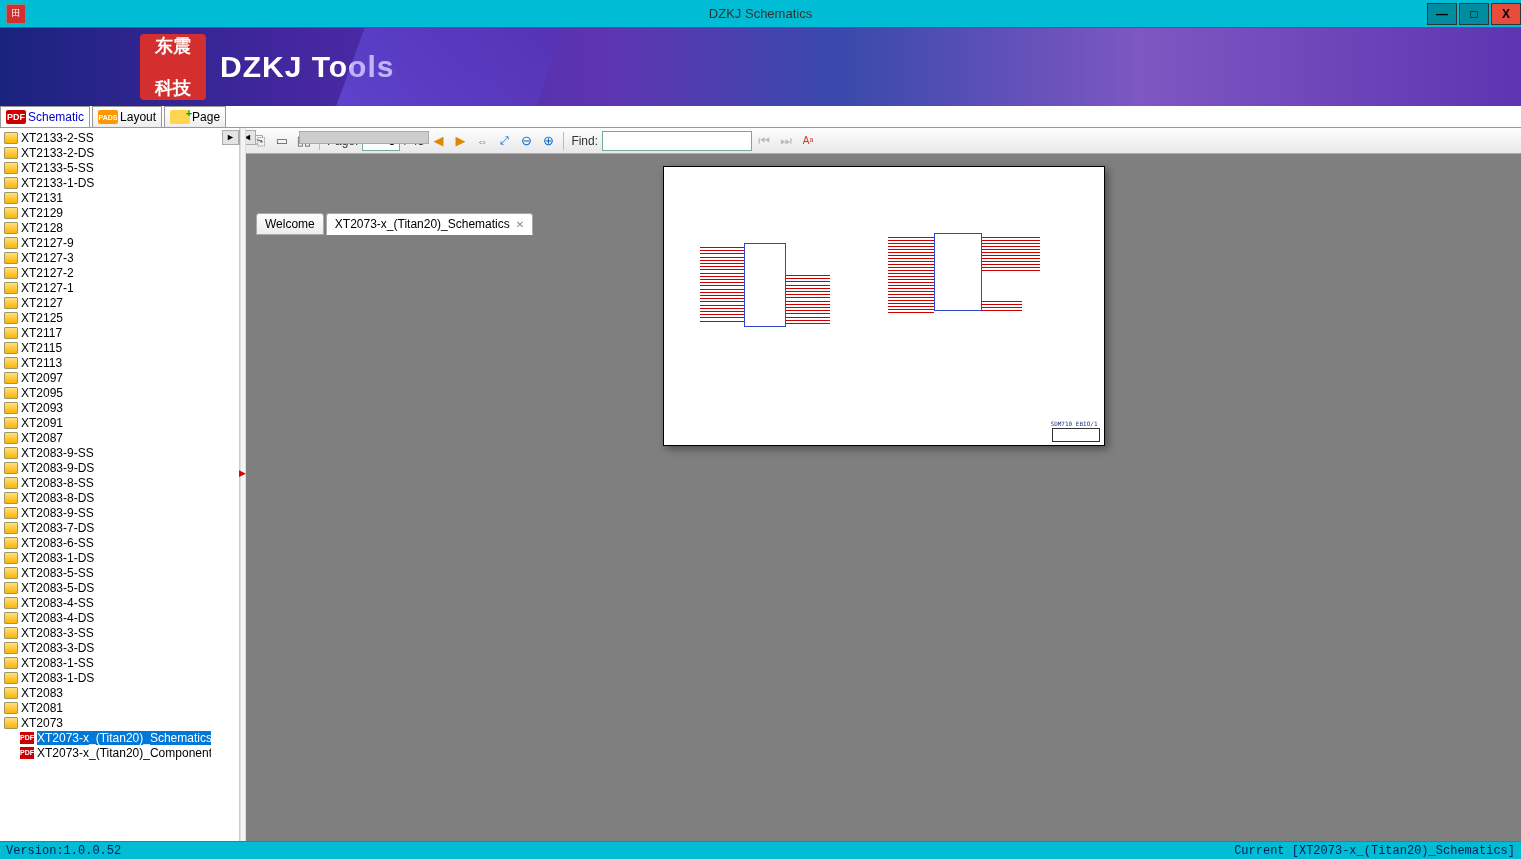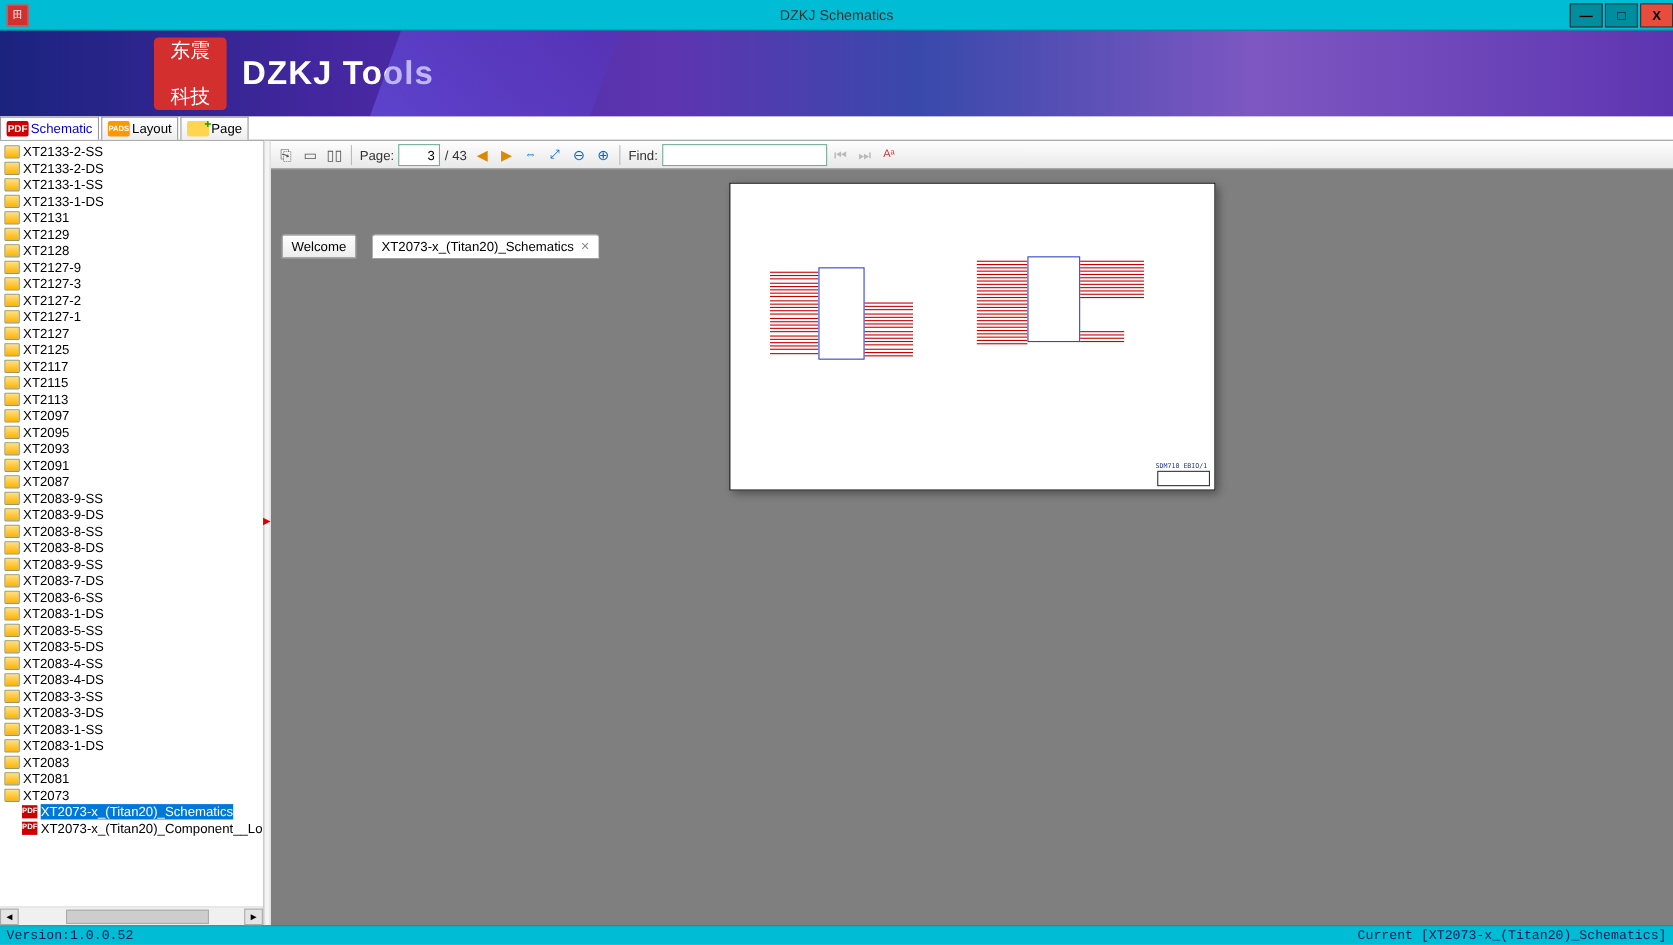--- a/index.html
+++ b/index.html
@@ -9,37 +9,37 @@
 .titlebar { height: 28px; background: #00bcd4; display: flex; align-items: center; position: relative; border-bottom: 1px solid #007c8a; }
 .titlebar .app-icon { width: 20px; height: 20px; background: #d32f2f; margin: 0 6px; border: 1px solid #888; display: flex; align-items: center; justify-content: center; font-size: 9px; color: #fff; }
 .titlebar .title { position: absolute; left: 50%; transform: translateX(-50%); font-size: 13px; color: #333; }
 .titlebar .win-controls { margin-left: auto; display: flex; }
 .titlebar .win-btn { width: 30px; height: 22px; background: #008da0; border: 1px solid #333; margin-left: 2px; display: flex; align-items: center; justify-content: center; color: #000; font-weight: bold; font-size: 12px; cursor: pointer; }
 .titlebar .win-btn.close { background: #e74c3c; color: #000; }
 
 
 .banner { height: 78px; background: linear-gradient(90deg, #1a237e 0%, #4527a0 20%, #5e35b1 40%, #3949ab 55%, #7e57c2 75%, #5e35b1 100%); display: flex; align-items: center; color: #fff; position: relative; overflow: hidden; }
 .banner::before { content: ""; position: absolute; left: 350px; top: -40px; width: 200px; height: 160px; background: linear-gradient(45deg, rgba(120,100,255,0.5), rgba(70,40,180,0.3)); transform: skewX(-20deg); }
-.banner .logo { width: 66px; height: 66px; background: #d32f2f; margin-left: 140px; border-radius: 4px; display: flex; flex-direction: column; align-items: center; justify-content: center; color: #fff; font-size: 18px; font-weight: normal; line-height: 1; gap: 24px; }
+.banner .logo { width: 66px; height: 66px; background: #d32f2f; margin-left: 140px; border-radius: 4px; display: flex; flex-direction: column; align-items: center; justify-content: center; color: #fff; font-size: 18px; font-weight: bold; line-height: 1; gap: 24px; }
 .banner .brand { font-size: 30px; font-weight: 600; margin-left: 14px; letter-spacing: 1px; }
 .banner .tagline { position: absolute; right: 170px; font-size: 26px; font-weight: 500; }
 
 
 .sidebar-tabs { height: 22px; display: flex; align-items: stretch; background: #fff; border-bottom: 1px solid #999; }
 .stab { display: flex; align-items: center; padding: 0 5px; border: 1px solid #999; border-bottom: none; background: linear-gradient(#fff,#eee); margin-right: 2px; font-size: 12px; cursor: pointer; }
 .stab.active { background: #fff; color: #0000cc; }
 .stab .icn { width: 20px; height: 14px; margin-right: 2px; font-size: 9px; font-weight: bold; display: flex; align-items: center; justify-content: center; border-radius: 2px; }
 .icn.pdf { background: #c00; color: #fff; }
 .icn.pads { background: #ff9800; color: #fff; font-size: 7px; }
 .icn.share { background: #ffd54f; position: relative; }
 .icn.share::after { content: "+"; position: absolute; right: -2px; top: -3px; color: #0a0; font-size: 11px; font-weight: bold; }
 
 
 .doc-tabs { position: absolute; left: 256px; top: 107px; height: 22px; display: flex; align-items: stretch; }
-.dtab { display: flex; align-items: center; padding: 4px 8px; border: 1px solid #aaa; background: linear-gradient(#fdfdfd,#ededed); font-size: 12px; font-family: Tahoma, sans-serif; cursor: pointer; margin-right: 14px; border-radius: 3px 3px 0 0; }
+.dtab { display: flex; align-items: center; padding: 4px 8px; border: 1px solid #aaa; background: linear-gradient(#fdfdfd,#ededed); font-size: 12px; font-family: Tahoma, sans-serif; cursor: pointer; margin-right: 2px; border-radius: 3px 3px 0 0; }
 .dtab.active { background: #fff; border-bottom-color: #fff; }
 .dtab .x { margin-left: 6px; color: #888; font-size: 10px; }
 
 
 .main { flex: 1; display: flex; min-height: 0; }
 
 
 .tree-wrap { width: 240px; display: flex; border-right: 1px solid #ccc; }
 .tree { flex: 1; overflow-y: scroll; overflow-x: hidden; font-family: Tahoma, "MS Sans Serif", sans-serif; font-size: 12px; padding-top: 2px; }
 .tree::-webkit-scrollbar { width: 17px; }
@@ -130,33 +130,33 @@
       </div>
       <div class="dtab active">
         <span>XT2073-x_(Titan20)_Schematics</span>
         <span class="x">✕</span>
       </div>
     </div>
 </div>
 
 <div class="main">
 
-  <div class="tree-wrap" style="flex-direction:column;gap:28px;">
+  <div class="tree-wrap" style="gap:28px;">
     <div class="tree" id="tree">
         <div class="tree-item">
           <span class="fi folder"></span>
           <span class="lbl">XT2133-2-SS</span>
         </div>
         <div class="tree-item">
           <span class="fi folder"></span>
           <span class="lbl">XT2133-2-DS</span>
         </div>
         <div class="tree-item">
           <span class="fi folder"></span>
-          <span class="lbl">XT2133-1-SS</span>
+          <span class="lbl">XT2133-5-SS</span>
         </div>
         <div class="tree-item">
           <span class="fi folder"></span>
           <span class="lbl">XT2133-1-DS</span>
         </div>
         <div class="tree-item">
           <span class="fi folder"></span>
           <span class="lbl">XT2131</span>
         </div>
         <div class="tree-item">

